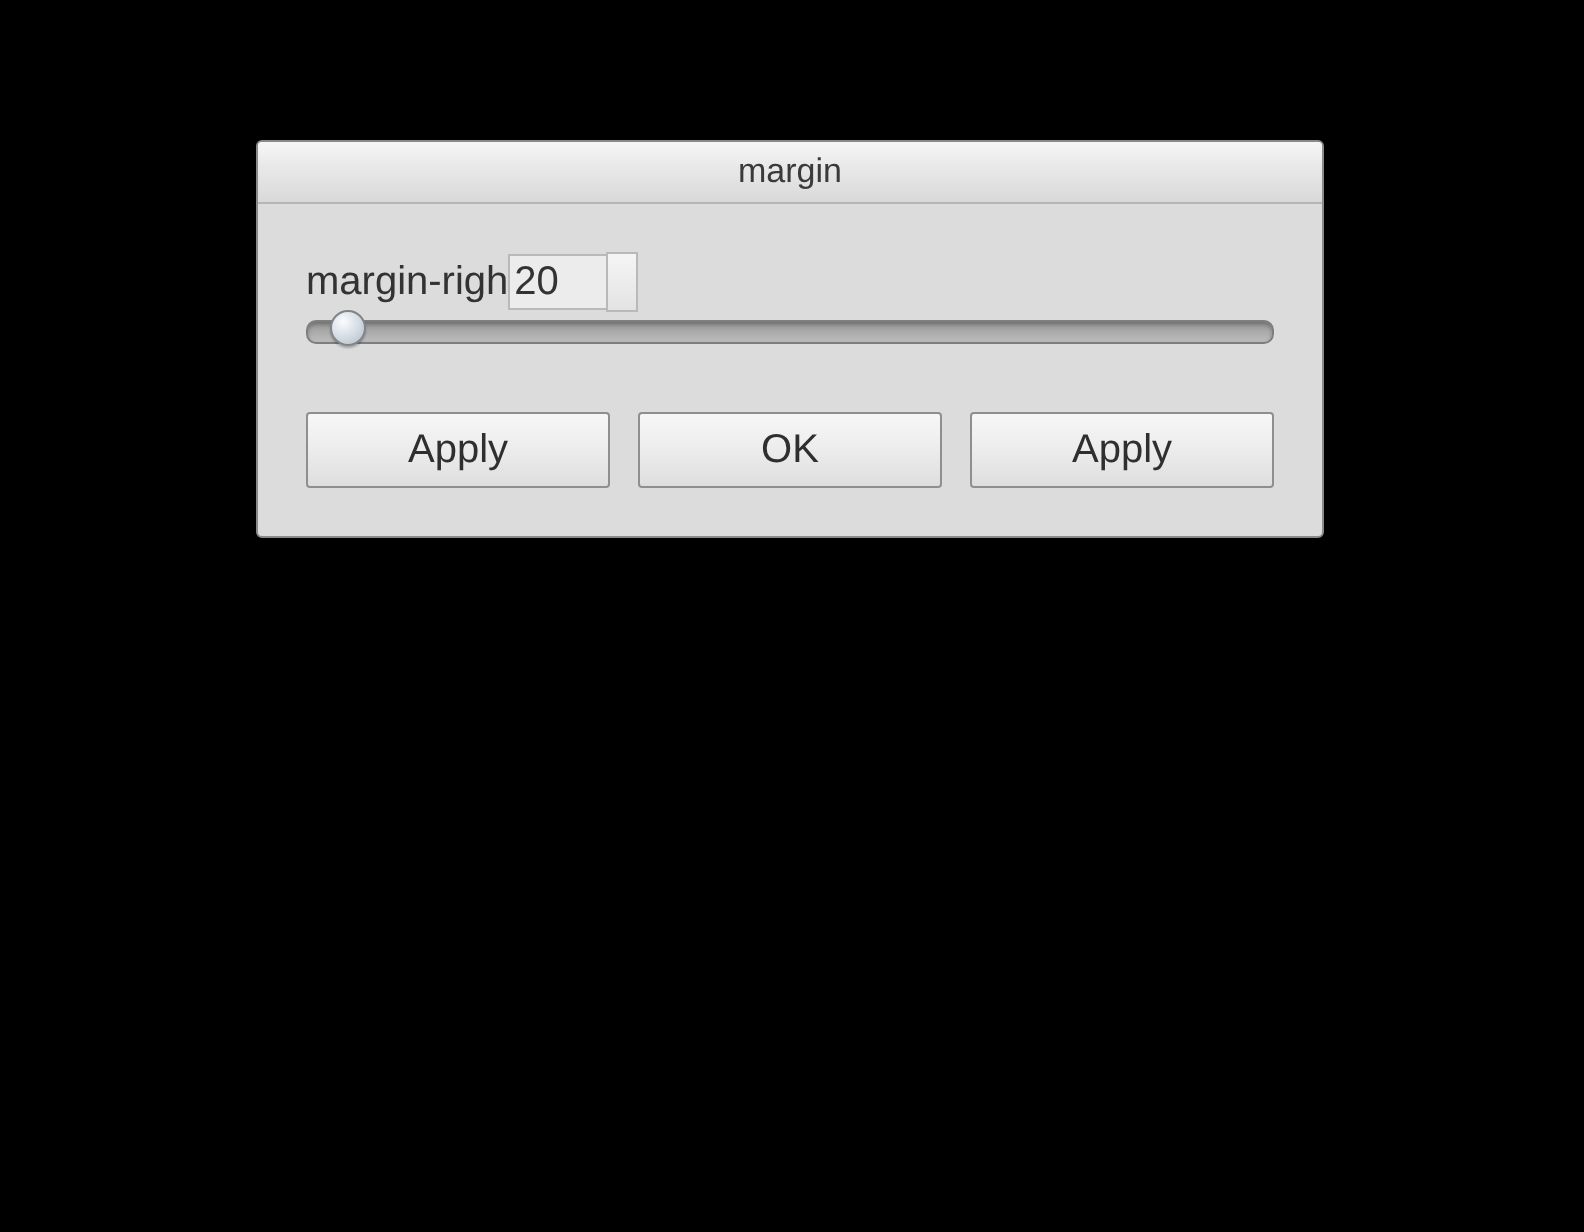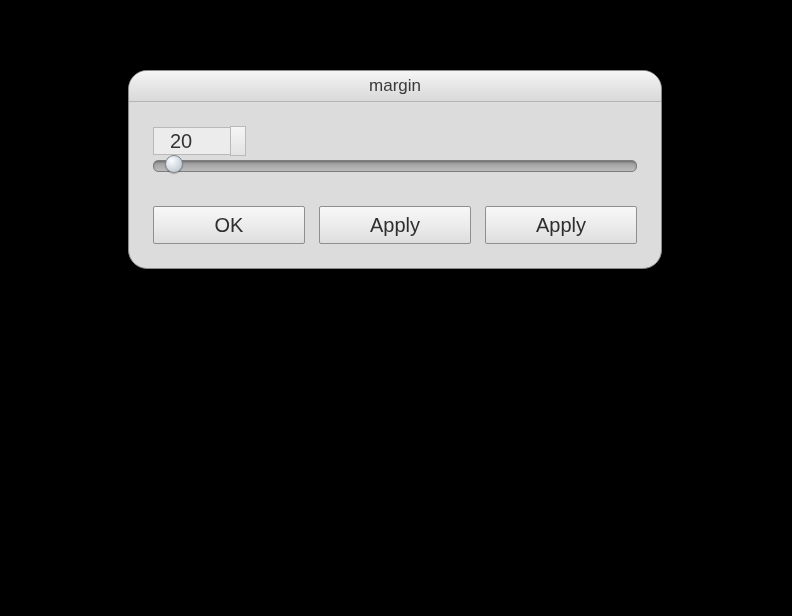--- a/index.html
+++ b/index.html
@@ -11,21 +11,21 @@
     font-family: "Lucida Grande", "Helvetica Neue", Arial, sans-serif;
     font-size: 18px;
     color: #333;
   }
   .dialog {
     position: absolute;
     left: 128px;
     top: 70px;
     width: 532px;
     border: 1px solid #8a8a8a;
-    border-radius: 19px;
+    border-radius: 3px;
     overflow: hidden;
     box-shadow: 0 0 0 1px rgba(0,0,0,0.05);
     background: #dcdcdc;
   }
   .titlebar {
     height: 30px;
     line-height: 30px;
     text-align: center;
     font-size: 17px;
     color: #3a3a3a;
@@ -54,21 +54,21 @@
     display: inline-flex;
     align-items: center;
   }
   .stepper-input {
     width: 44px;
     height: 26px;
     border: 1px solid #b9b9b9;
     background: #ececec;
     font-size: 20px;
     color: #333;
-    padding: 0 16px;
+    padding: 0 2px;
     font-family: inherit;
     box-sizing: content-box;
   }
   .stepper-buttons {
     width: 14px;
     height: 28px;
     margin-left: -1px;
     border: 1px solid #b9b9b9;
     background: linear-gradient(to bottom, #f5f5f5, #e3e3e3);
     display: flex;
@@ -113,31 +113,32 @@
 </style>
 </head>
 <body>
 
 <div class="dialog">
   <div class="titlebar">margin</div>
   <div class="content">
 
     <div class="slider-group">
       <div class="label-row">
+        <span class="slider-label">margin-righ</span>
         <span class="stepper">
           <input class="stepper-input" value="20" style="">
           <span class="stepper-buttons"></span>
         </span>
       </div>
       <div class="track">
         <div class="thumb" id="thumb0" style="left: calc(4% - 8px);"></div>
       </div>
     </div>
 
 
     <div class="button-row">
+      <button class="btn">Apply</button>
       <button class="btn">OK</button>
-      <button class="btn">Apply</button>
       <button class="btn">Apply</button>
     </div>
 
   </div>
 </div>
 
 </body></html>

